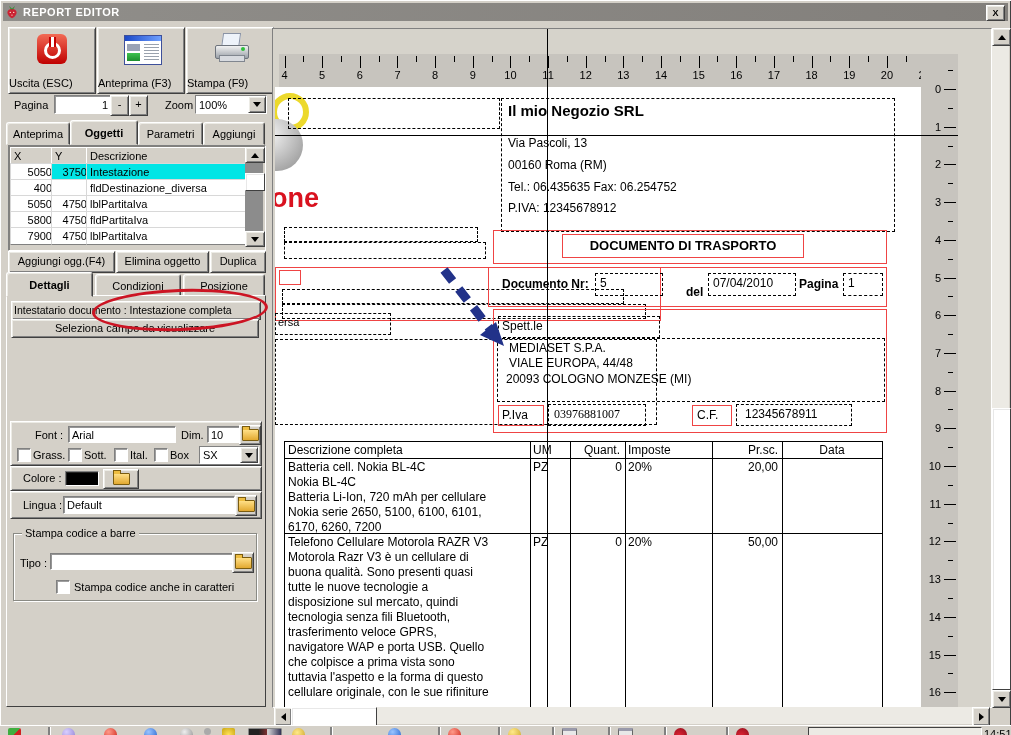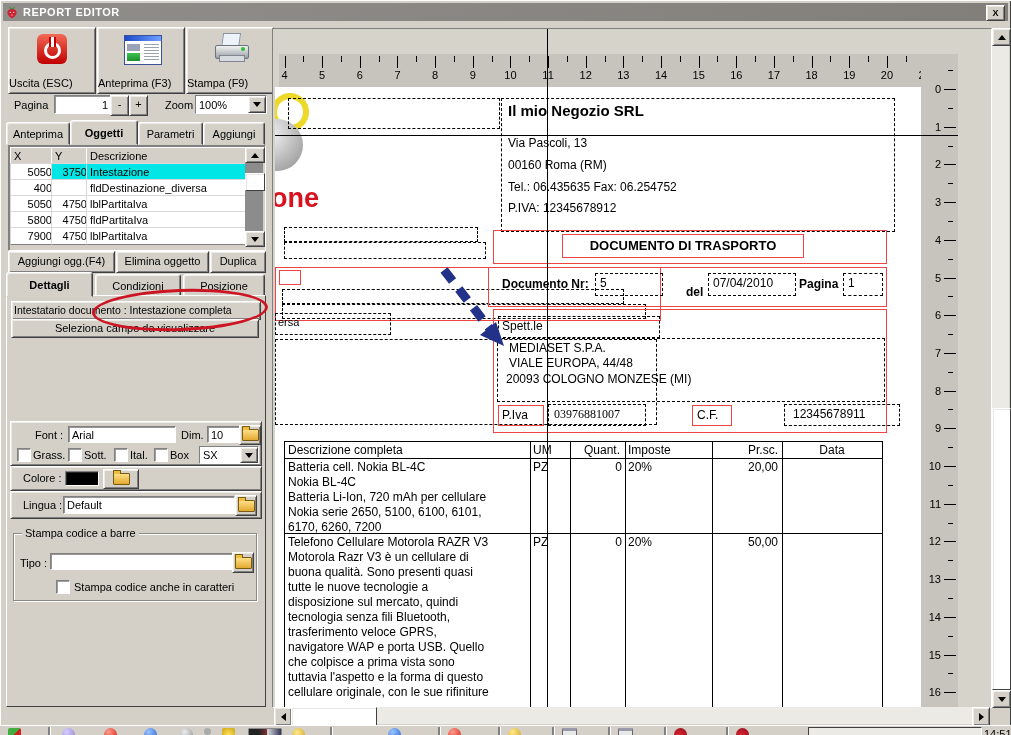--- a/index.html
+++ b/index.html
@@ -430,21 +430,21 @@
         </div>
         <div class="sbox" style="left:4px;top:95px;width:44px;height:19px;">
           <span class="dtext" style="left:3px;top:2px;">P.Iva</span>
         </div>
         <div class="dbox" style="left:54px;top:94px;width:96px;height:20px;font-family:Liberation Serif, serif;">
           <span class="dtext" style="left:5px;top:2px;">03976881007</span>
         </div>
         <div class="sbox" style="left:198px;top:95px;width:38px;height:19px;">
           <span class="dtext" style="left:4px;top:2px;">C.F.</span>
         </div>
-        <div class="dbox" style="left:242px;top:94px;width:114px;height:20px;margin-left:48px;">
+        <div class="dbox" style="left:242px;top:94px;width:114px;height:20px;">
           <span class="dtext" style="left:8px;top:2px;">12345678911</span>
         </div>
       </div>
 
       <div class="abs" style="left:9px;top:354px;width:597px;height:266px;border:1px solid #000;border-bottom:none;">
         <div class="abs" style="left:245px;top:0;width:1px;height:100%;background:#000;"></div>
         <div class="abs" style="left:285px;top:0;width:1px;height:100%;background:#000;"></div>
         <div class="abs" style="left:340px;top:0;width:1px;height:100%;background:#000;"></div>
         <div class="abs" style="left:427px;top:0;width:1px;height:100%;background:#000;"></div>
         <div class="abs" style="left:497px;top:0;width:1px;height:100%;background:#000;"></div>

